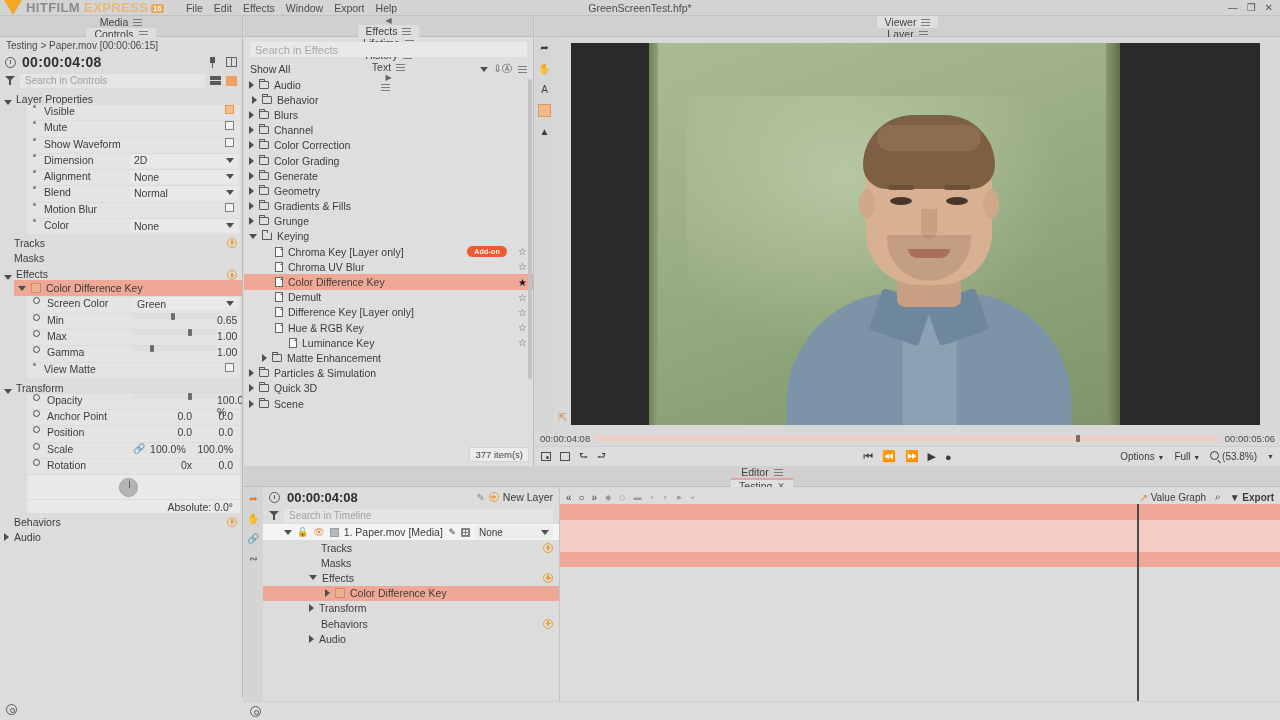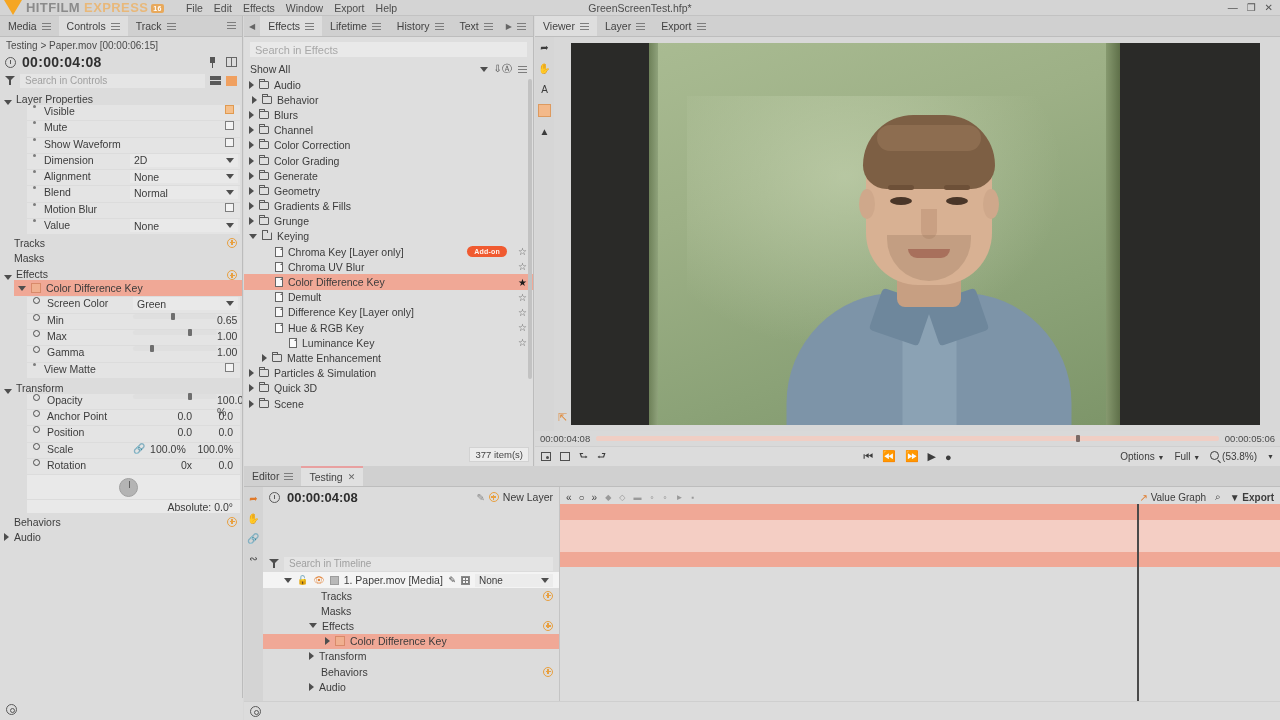--- a/index.html
+++ b/index.html
@@ -40,21 +40,21 @@
   .menubar span { cursor: default; }
   .doc-title {
     position: absolute; left: 0; right: 0; text-align: center;
     font-size: 10.5px; color: #4c4c4c; pointer-events: none;
   }
   .wincontrols { margin-left: auto; display: flex; gap: 9px; padding-right: 7px; font-size: 10px; color: #555; }
 
   
   .tabbar {
     height: 21px; background: #d0d0d0; display: flex; align-items: center;
-    border-bottom: 1px solid #bdbdbd; font-size: 10.5px;
+    border-bottom: 1px solid #bdbdbd; font-size: 10.5px; flex-direction: column;
   }
   .tab { display: flex; align-items: center; gap: 5px; padding: 0 8px; height: 100%; color: #424242; }
   .tab.active { background: #dedede; }
   .tab.tl-active { background: #e0e0e0; border-top: 2px solid #e8a0a0; }
   .hamb { display: inline-block; width: 9px; }
   .hamb i { display: block; height: 1px; background: #7d7d7d; margin: 2px 0; }
   .arrowbtn { padding: 0 5px; font-size: 8px; color: #666; }
 
   
   .controls-panel {
@@ -312,21 +312,21 @@
     padding-top:6px; gap:9px; flex:none;
   }
   .tl-tool { font-size: 10px; color:#3c3c3c; }
   .tl-tool.sel { color:#e07a2a; }
   .tl-left { width: 297px; flex:none; background:#dcdcdc; border-right:1px solid #c4c4c4; }
   .tl-head {
     height: 20px; display:flex; align-items:center; gap:7px; padding:0 6px; background:#dcdcdc;
   }
   .tl-tc { font-size: 13px; font-weight:bold; color:#2e2e2e; }
   .tl-newlayer { margin-left:auto; display:flex; align-items:center; gap:4px; font-size:10.5px; }
-  .tl-search-row { height:17px; display:flex; align-items:center; gap:5px; padding:0 6px;margin-top:48px; }
+  .tl-search-row { height:17px; display:flex; align-items:center; gap:5px; padding:0 6px; }
   .tl-row {
     height: 15.2px; display:flex; align-items:center; gap:5px; font-size:10.5px; color:#3c3c3c;
     padding-right:6px;
   }
   .tl-row.layer { background:#f4f4f4; height:16px; }
   .tl-row.sel { background:#f0a896; }
   .eye-ic { color:#e07a2a; font-size:9px; }
   .lock-ic { font-size:9px; color:#4a4a4a; }
   .gray-sq { width:9px;height:9px;background:#b8b8b8;border:1px solid #9c9c9c; }
   .pencil { font-size:9px; color:#3c3c3c; margin-left:auto; }
@@ -497,21 +497,21 @@
           <span class="tri down"></span>
         </span>
       </div>
       <div class="prow">
         <span class="bullet"></span>
         <span class="plabel">Motion Blur</span>
         <span class="checkbox"></span>
       </div>
       <div class="prow">
         <span class="bullet"></span>
-        <span class="plabel">Value</span>
+        <span class="plabel">Color</span>
         <span class="dropdown">
           <span>None</span>
           <span class="tri down"></span>
         </span>
       </div>
 
       <div class="sect-row">
         <span>Tracks</span>
         <span class="plusdot"></span>
       </div>

